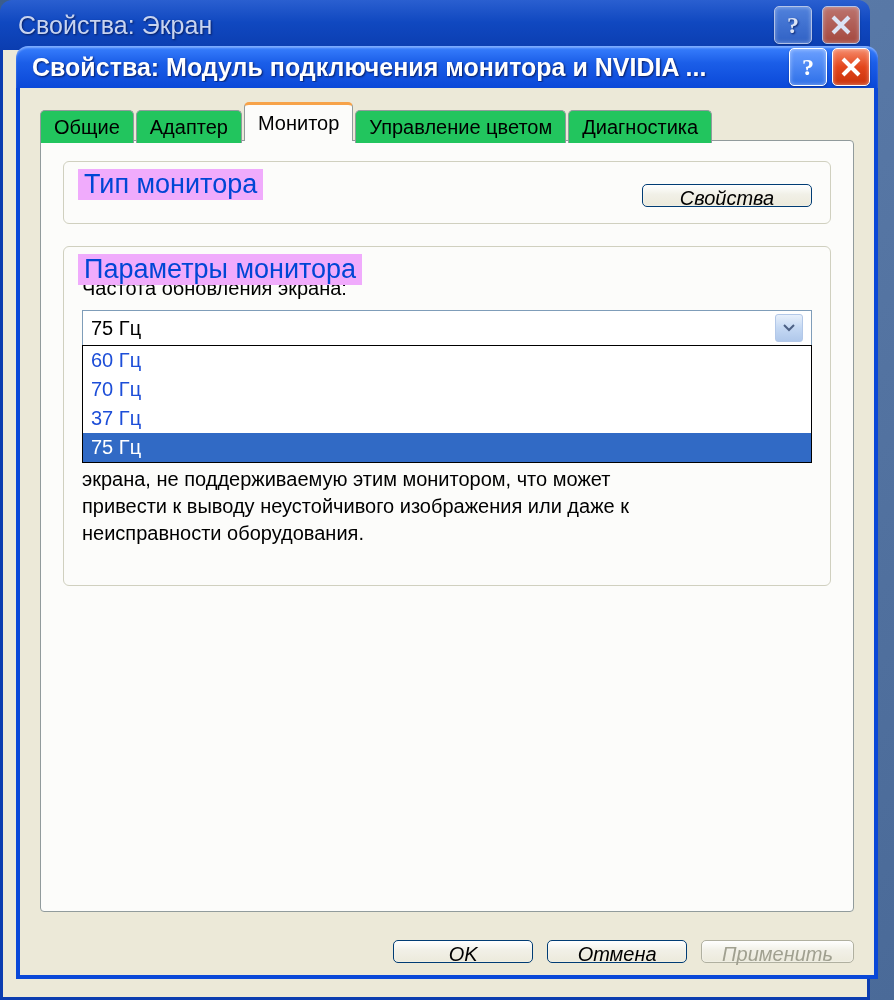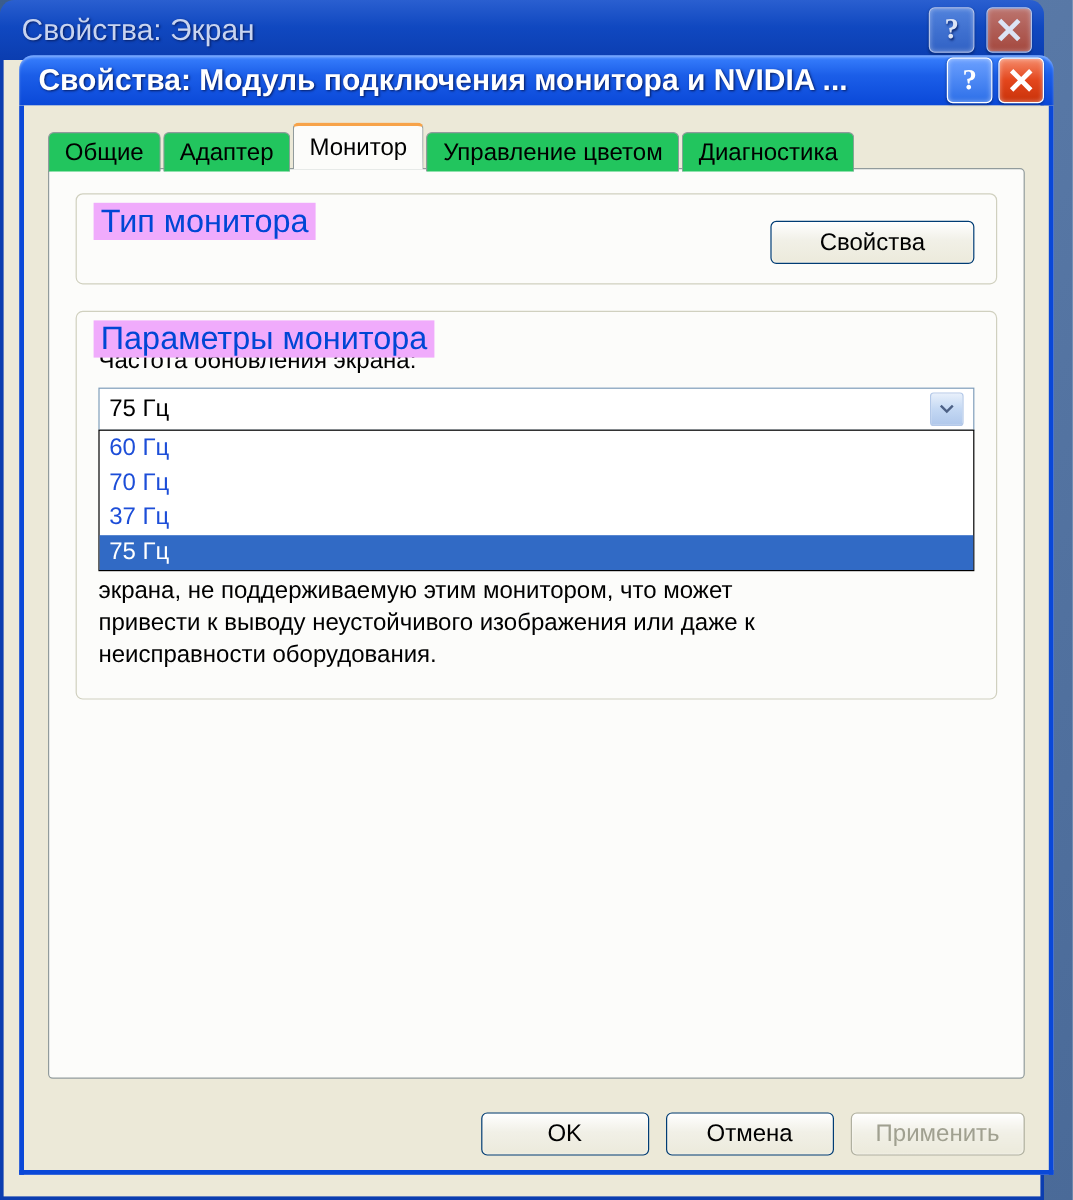--- a/index.html
+++ b/index.html
@@ -174,30 +174,31 @@
     align-items: center;
     justify-content: center;
   }
   .group1-btn-row {
     display: flex;
     justify-content: flex-end;
   }
 
   .xp-button {
     min-width: 170px;
-    height: 36px;
+    height: 23px;
     background: linear-gradient(to bottom, #ffffff 0%, #f1f0e7 45%, #eceadb 100%);
     border: 1px solid #003c74;
     border-radius: 5px;
     font-family: inherit;
     font-size: 20px;
     color: #000;
     padding: 2px 20px;
     cursor: default;
     box-shadow: inset 0 0 2px rgba(255,255,255,0.9);
+    font-style: italic;
   }
   .xp-button:disabled {
     color: #a0a090;
     border-color: #b0b0a0;
   }
 
   .label-text {
     color: #000;
     font-size: 20px;
     margin-bottom: 10px;
@@ -321,21 +322,21 @@
 
     <div class="tabpanel">
 
       <div class="groupbox">
         <div class="groupbox-title">Тип монитора</div>
         <div class="group1-btn-row">
           <button class="xp-button">Свойства</button>
         </div>
       </div>
 
-      <div class="groupbox" style="padding-bottom:22px;">
+      <div class="groupbox" style="padding-bottom:38px;">
         <div class="groupbox-title">Параметры монитора</div>
 
         <div class="label-text" style="margin-top:8px;">Частота обновления экрана:</div>
 
         <div class="dropdown-wrap">
           <div class="dropdown">
             <span class="dd-text">75 Гц</span>
             <div class="dd-btn">
               <svg width="12" height="8" viewBox="0 0 12 8">
                   <path d="M1 1 L6 6 L11 1" stroke="#4d6185" stroke-width="2" fill="none"></path>

